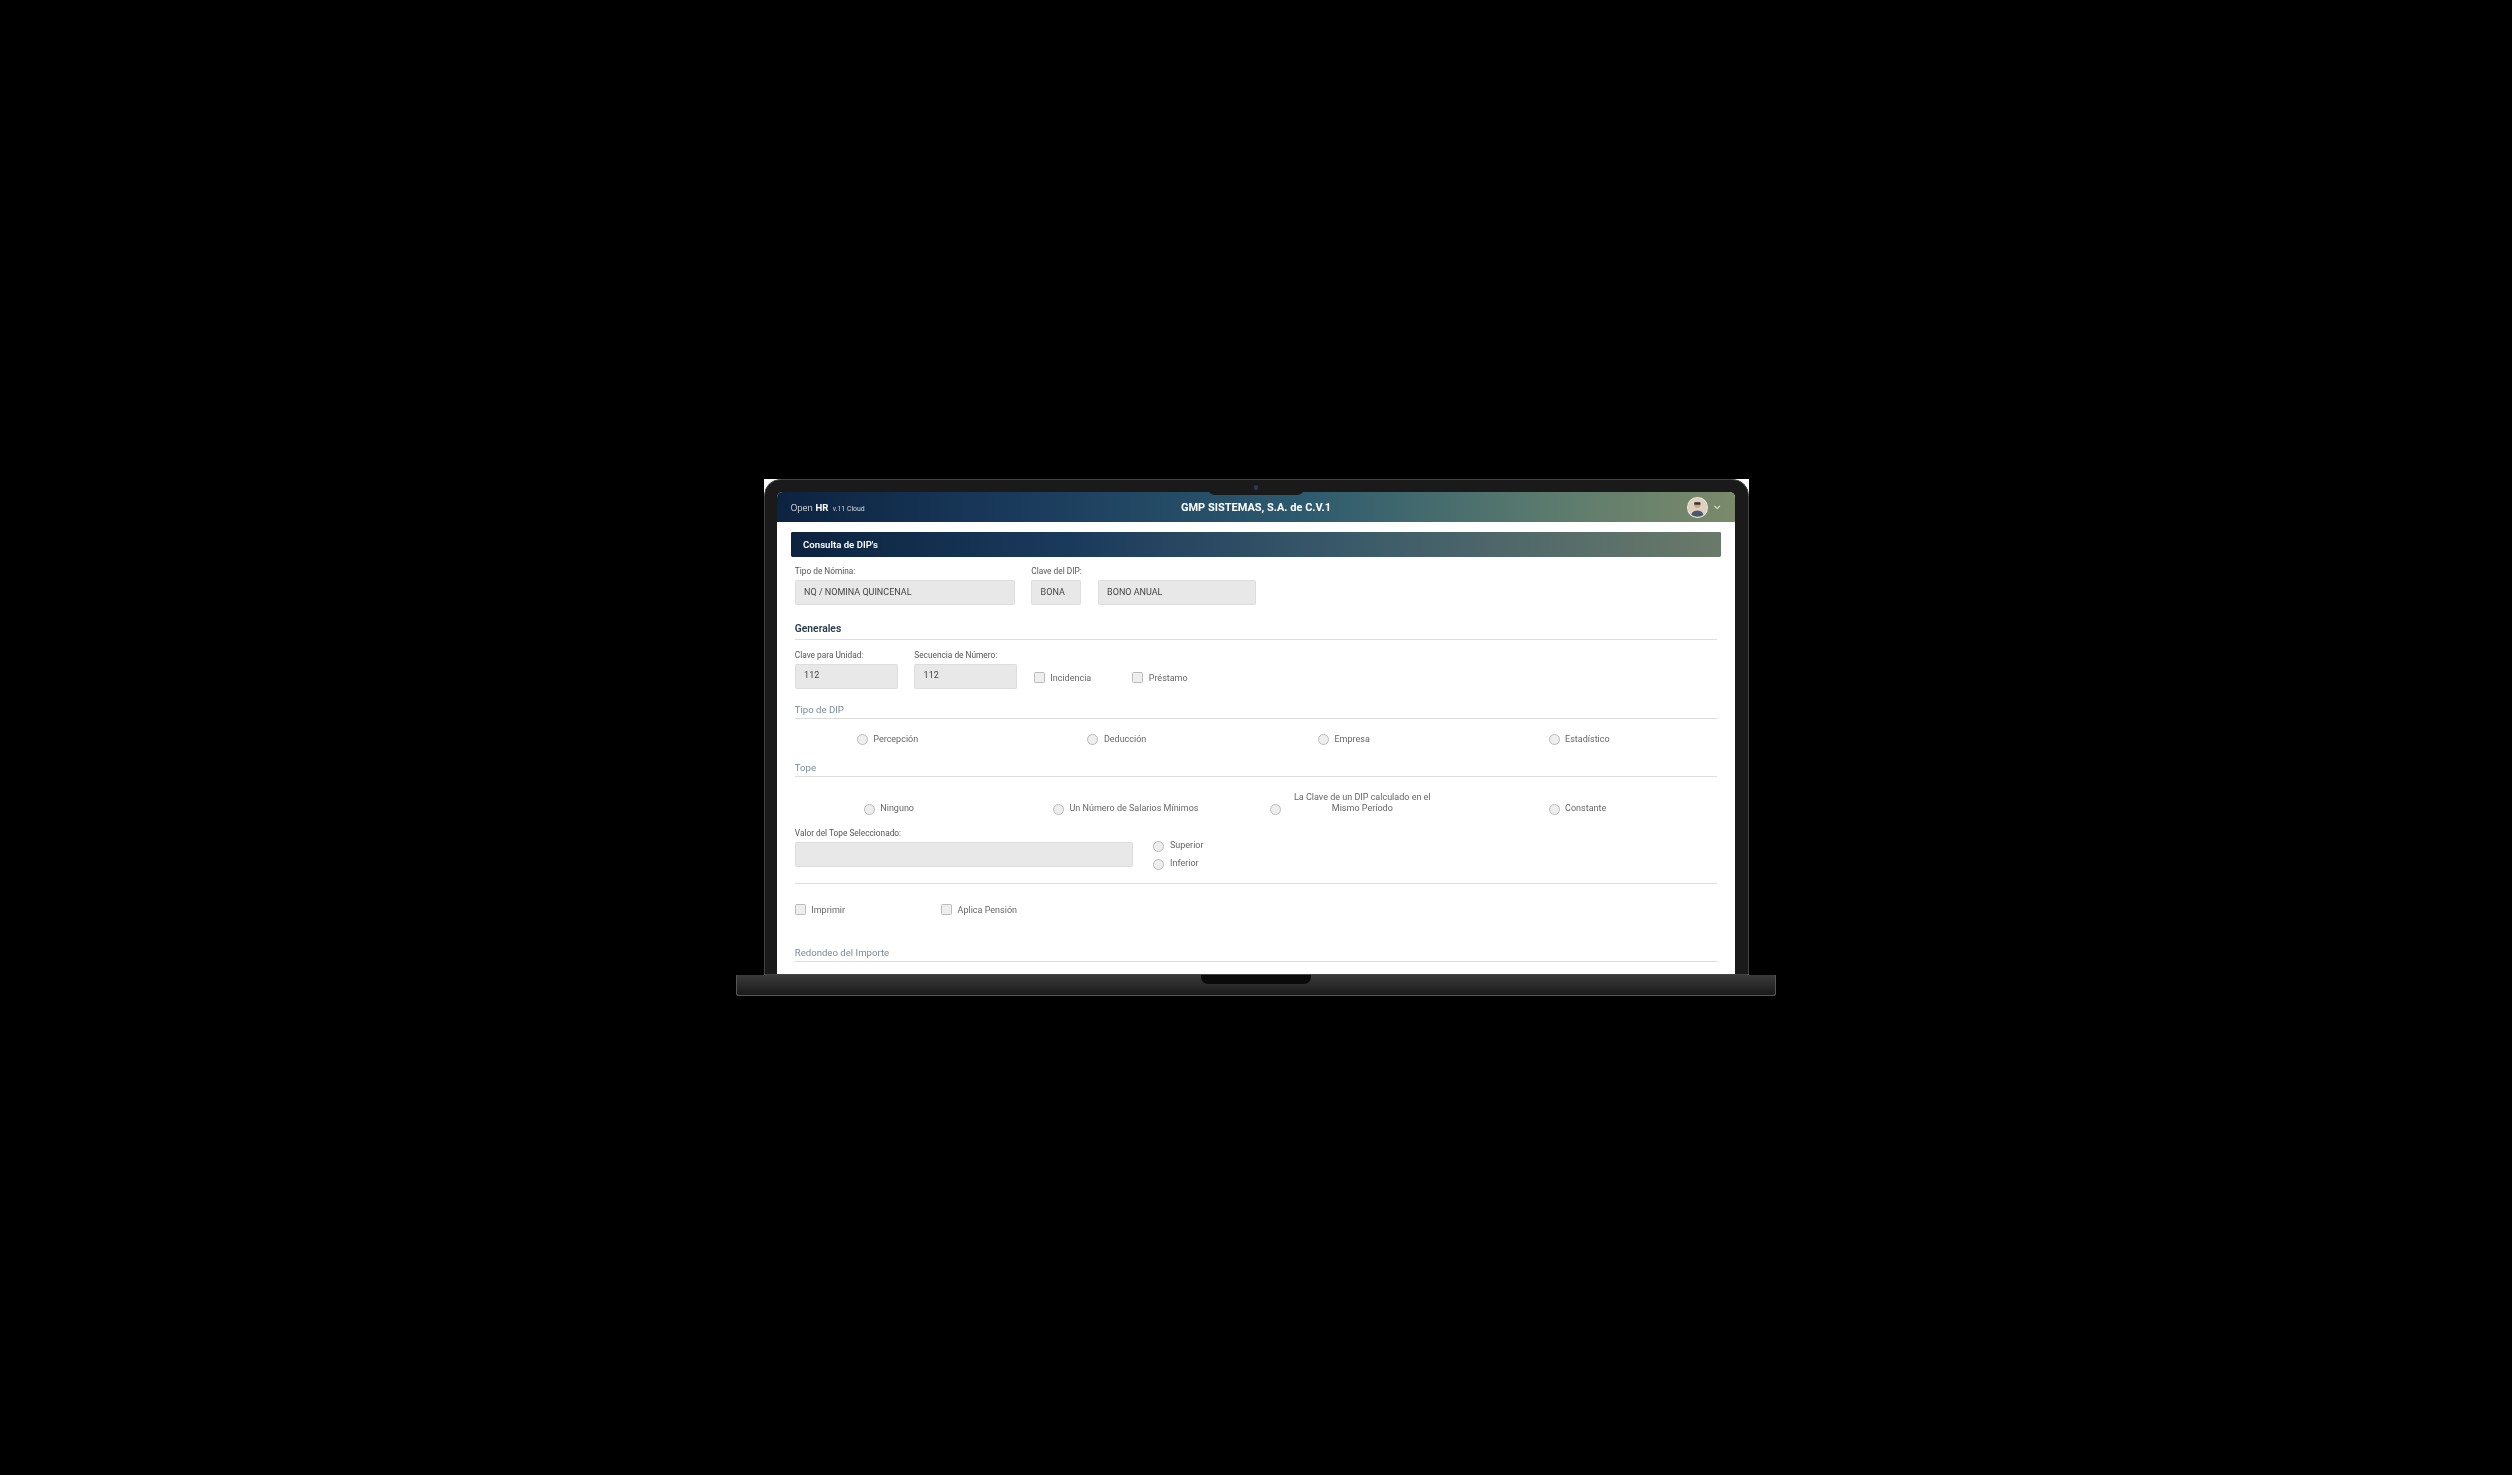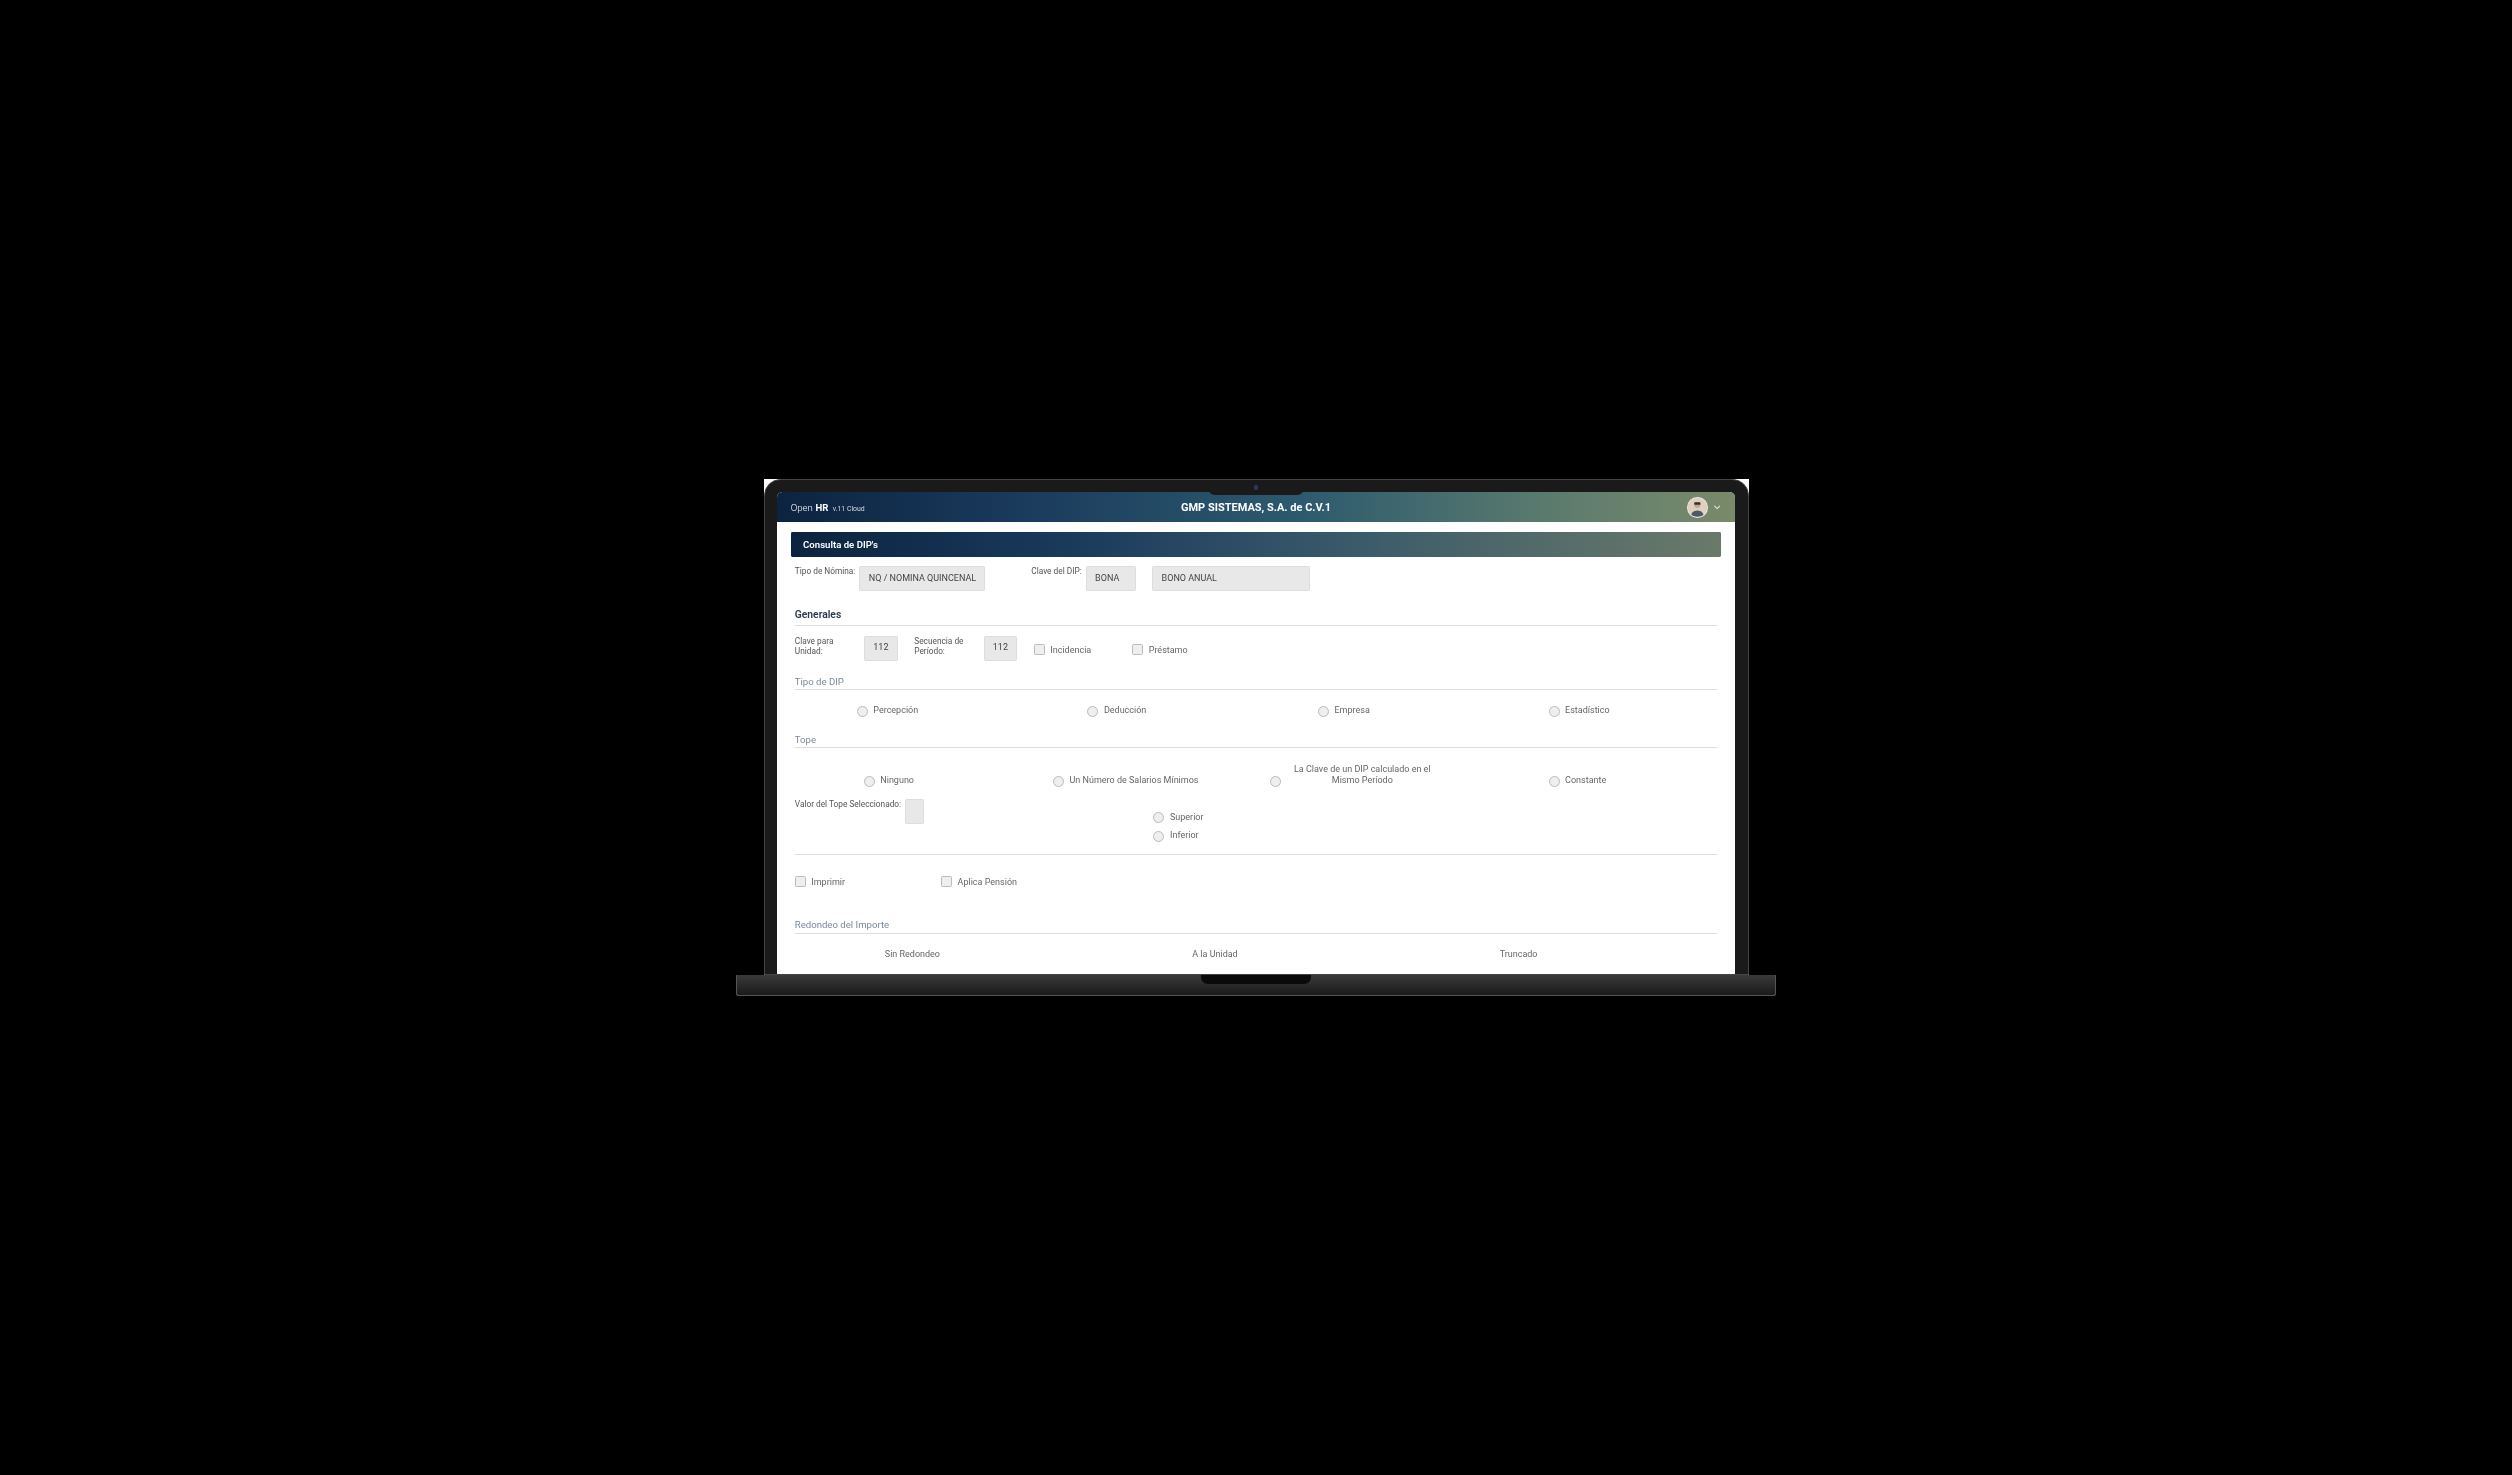--- a/index.html
+++ b/index.html
@@ -87,21 +87,21 @@
     color: #fff;
     font-weight: 600;
     font-size: 9.6px;
     padding: 6.9px 12.4px;
     border-radius: 1.4px;
   }
   
   .form-section { padding: 9.6px 4.1px 2.8px 4.1px; }
   
   .field-row { display: flex; gap: 16.5px; flex-wrap: wrap; margin-bottom: 11px; }
-  .field-group { display: flex; flex-direction: row; gap: 4.1px; }
+  .field-group { display: flex; flex-direction: column; gap: 4.1px; }
   .field-group.w-sm { width: 103px; }
   .field-group.w-md { width: 220px; }
   .field-group.w-large { width: 338px; }
   
   .label { font-size: 8.3px; color: #555; }
   
   .input-readonly {
     background: #e8e8e8;
     border: 0.7px solid #ddd;
     border-radius: 1.4px;
@@ -235,21 +235,21 @@
               </div>
             </div>
 
             <div class="section-title">Generales</div>
             <div class="field-row" style="align-items:flex-end;">
               <div class="field-group w-sm">
                 <span class="label">Clave para Unidad:</span>
                 <div class="input-readonly">112</div>
               </div>
               <div class="field-group w-sm">
-                <span class="label">Secuencia de Período:</span>
+                <span class="label">Secuencia de Número:</span>
                 <div class="input-readonly">112</div>
               </div>
               <div class="inline-checks">
                 <div class="check-item">
                   <div class="checkbox"></div>
                   <span>Incidencia</span>
                 </div>
                 <div class="check-item">
                   <div class="checkbox"></div>
                   <span>Préstamo</span>

